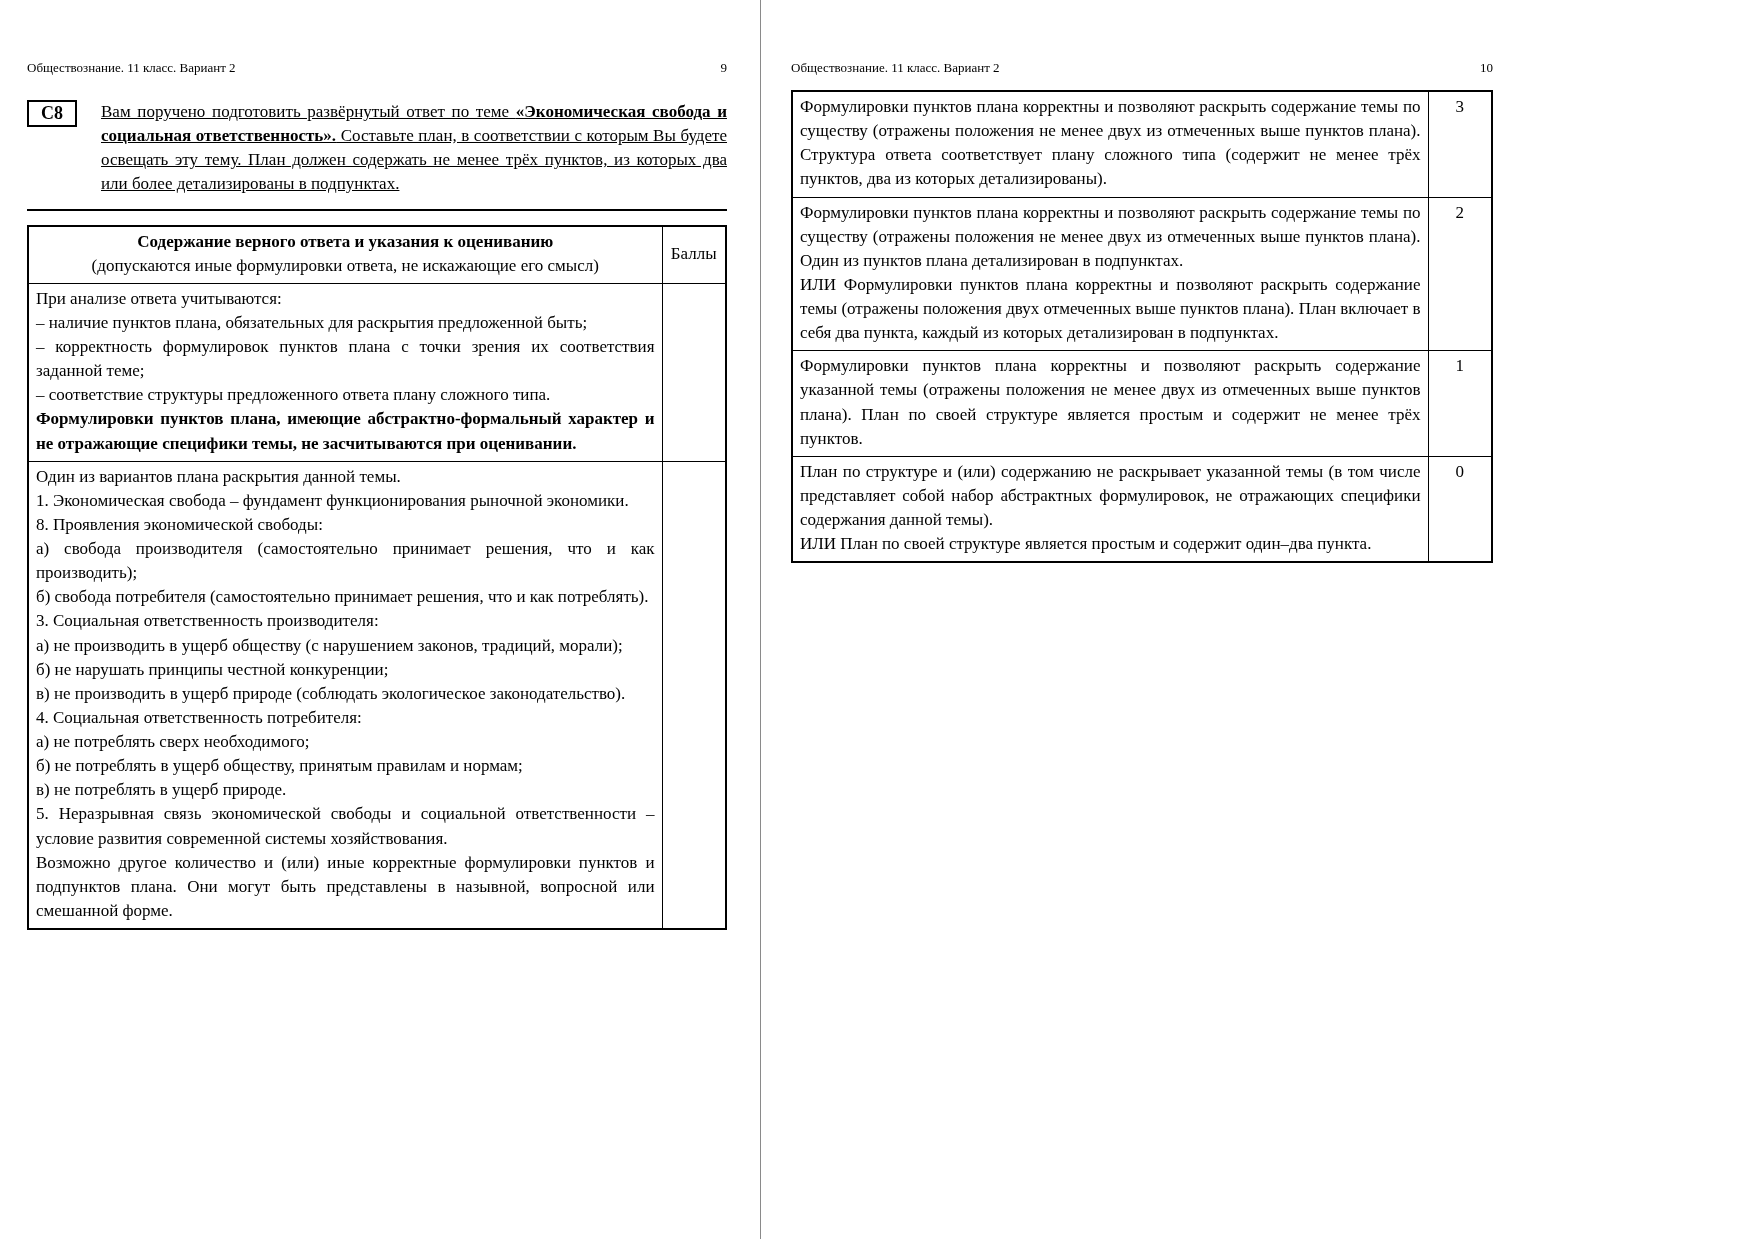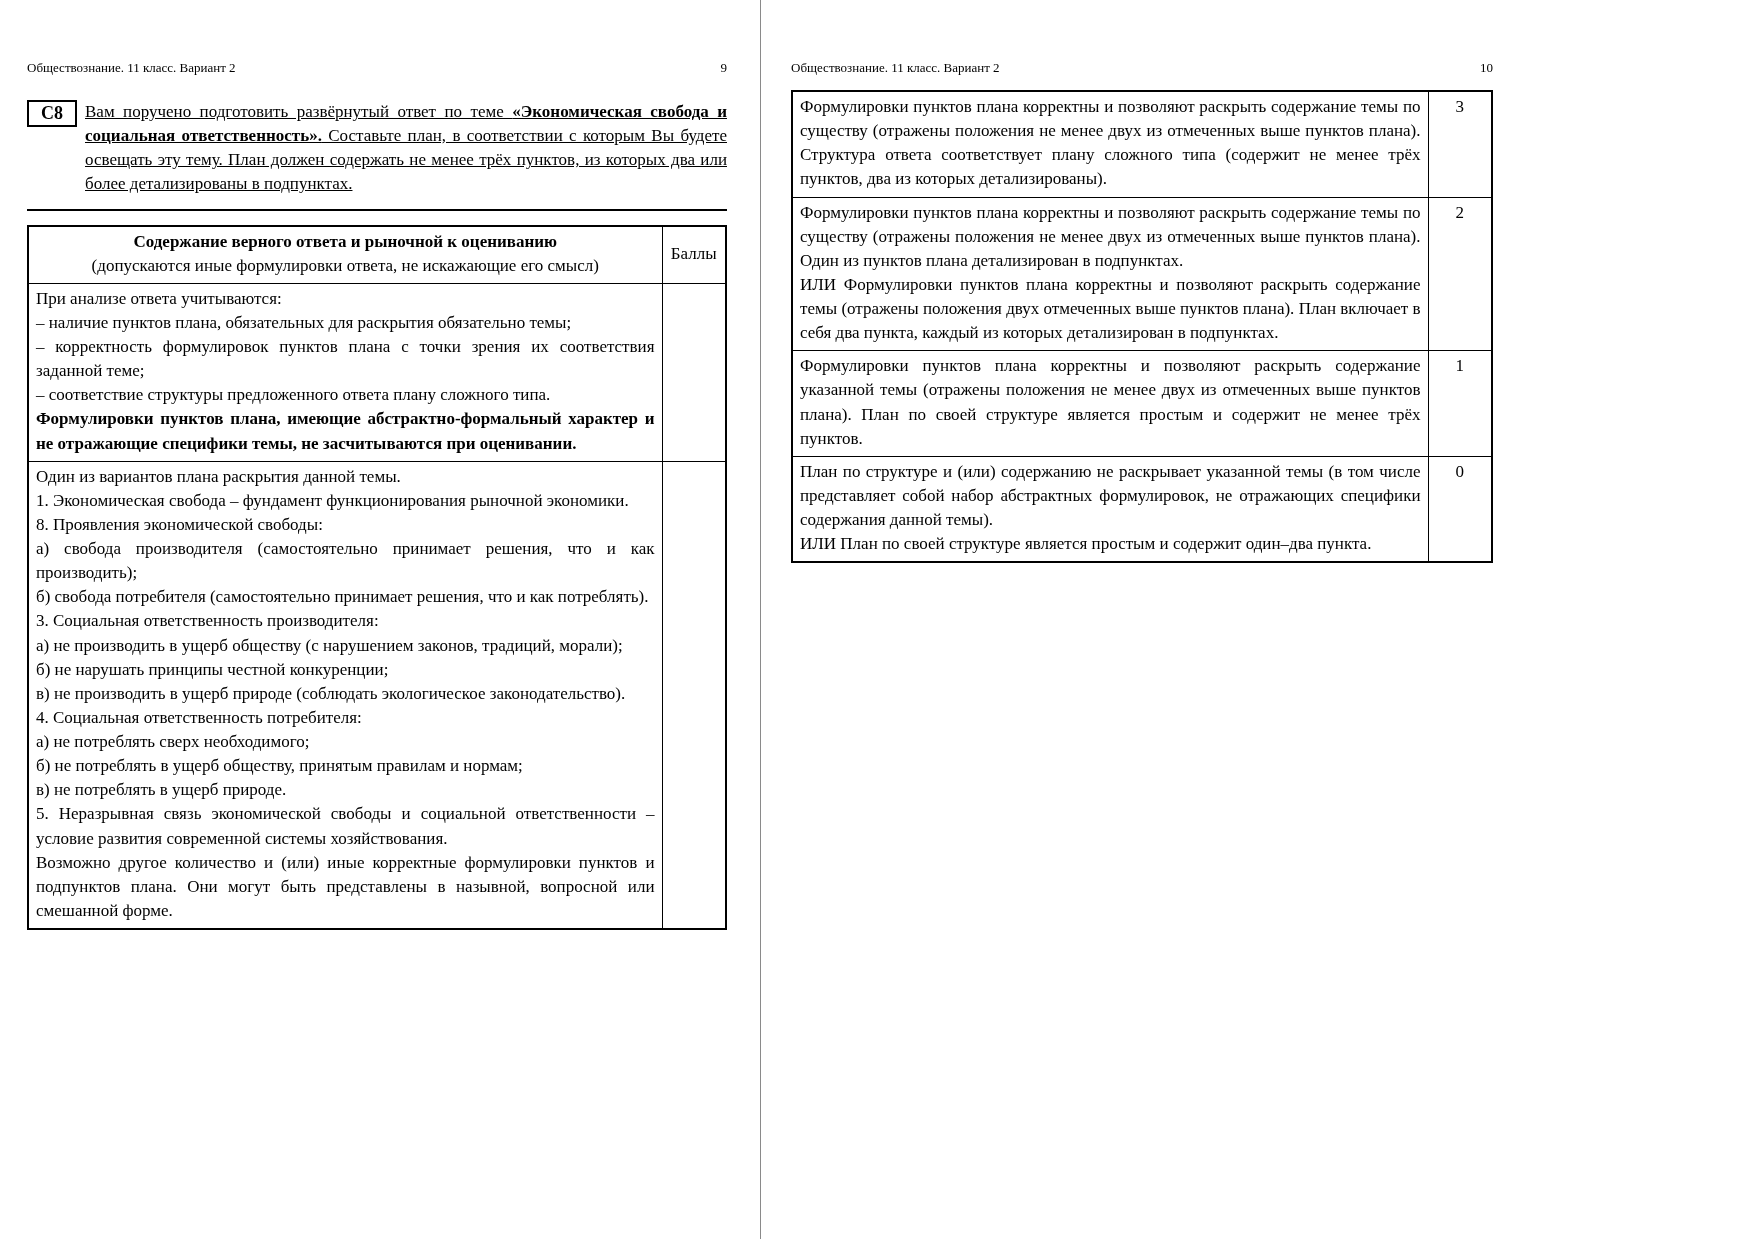--- a/index.html
+++ b/index.html
@@ -21,21 +21,21 @@
   .page-right { left: 761px; width: 993px; padding: 60px 0 0 30px; }
   .page-right .content { width: 702px; }
 
   .doc-header {
     display: flex; justify-content: space-between; align-items: baseline;
     font-size: 13px;
   }
 
   .task-block {
     margin-top: 24px;
-    display: flex; gap: 8px;
+    display: flex; gap: 24px;
     border-bottom: 2px solid #000;
     padding-bottom: 12px;
   }
   .task-label {
     border: 2px solid #000;
     font-weight: bold; font-size: 18px;
     padding: 1px 12px;
     align-self: flex-start;
     flex: 0 0 auto;
   }
@@ -88,29 +88,29 @@
     </div>
 
     <table class="answer-table">
       <colgroup>
           <col>
           <col style="width:64px">
         </colgroup>
       <tbody>
           <tr>
         <th>
-          <div class="th-title">Содержание верного ответа и рыночной к оцениванию</div>
+          <div class="th-title">Содержание верного ответа и указания к оцениванию</div>
           <div class="th-subtitle">(допускаются иные формулировки ответа, не искажающие его смысл)</div>
         </th>
         <th class="score-col-head">Баллы</th>
       </tr>
       <tr>
         <td>
           <p>При анализе ответа учитываются:</p>
-          <p>– наличие пунктов плана, обязательных для раскрытия обязательно темы;</p>
+          <p>– наличие пунктов плана, обязательных для раскрытия предложенной быть;</p>
           <p>– корректность формулировок пунктов плана с точки зрения их соответствия заданной теме;</p>
           <p>– соответствие структуры предложенного ответа плану сложного типа.</p>
           <p class="bold-note">Формулировки пунктов плана, имеющие абстрактно-формальный характер и не отражающие специфики темы, не засчитываются при оценивании.</p>
         </td>
         <td class="score-cell"></td>
       </tr>
       <tr>
         <td>
           <p>Один из вариантов плана раскрытия данной темы.</p>
           <p>1. Экономическая свобода – фундамент функционирования рыночной экономики.</p>

